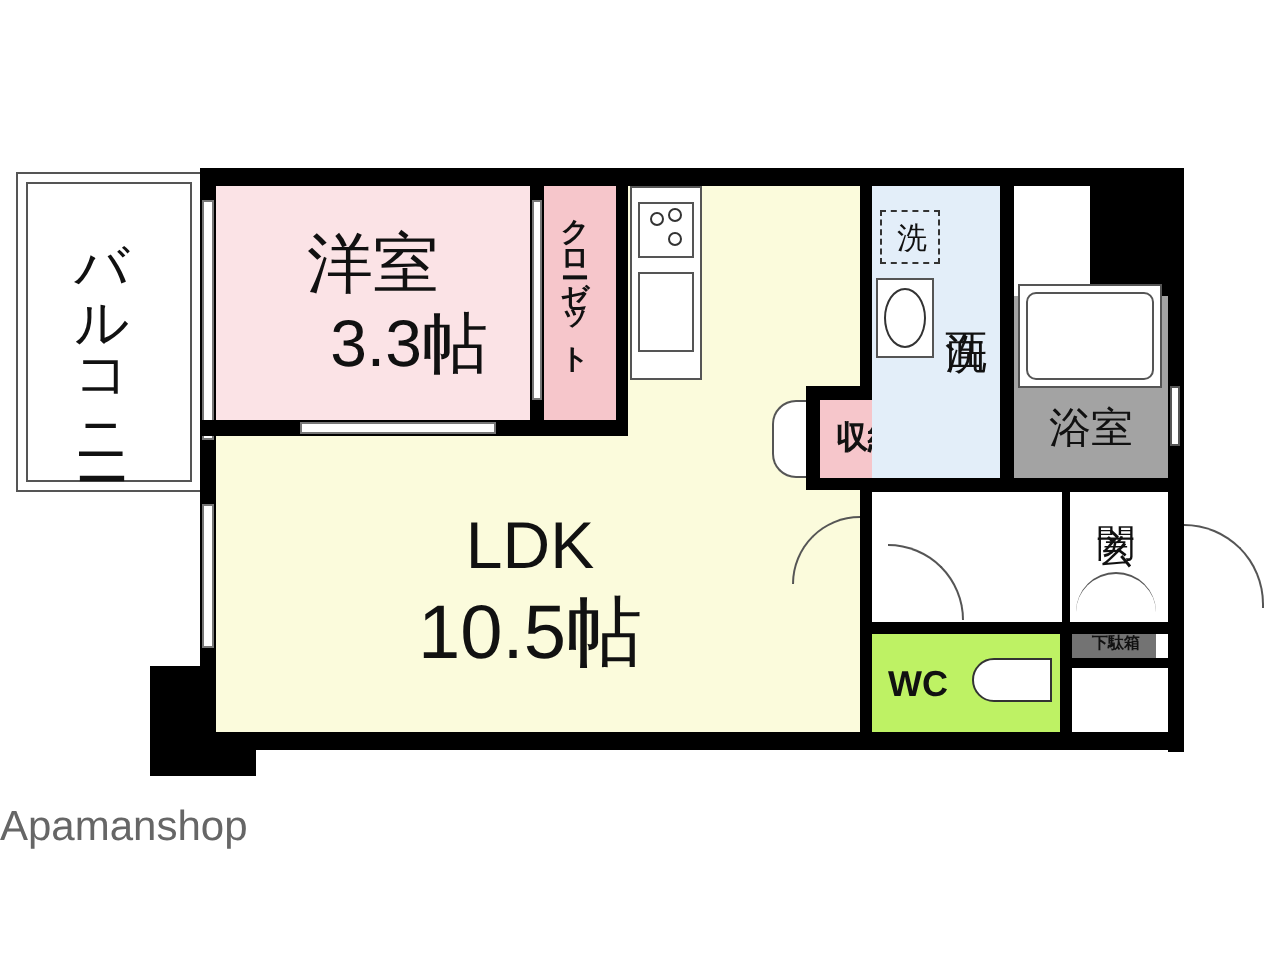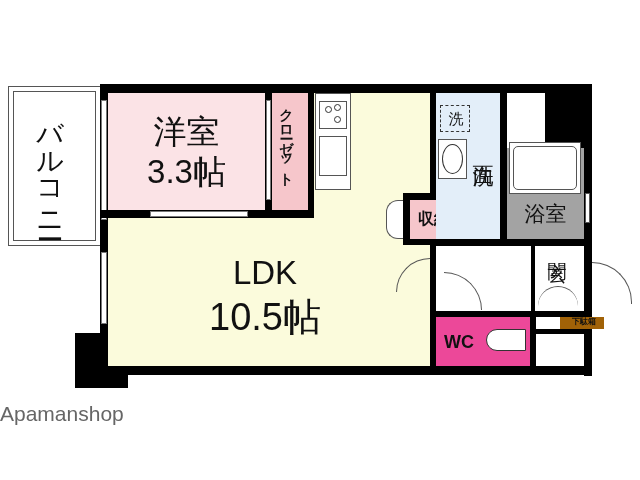--- a/index.html
+++ b/index.html
@@ -24,21 +24,21 @@
 <div class="abs wall" style="left:100px;top:366px;width:492px;height:9px;"></div>
 <div class="abs wall" style="left:584px;top:84px;width:8px;height:292px;"></div>
 <div class="abs wall" style="left:75px;top:333px;width:53px;height:55px;"></div>
 <div class="abs wall" style="left:545px;top:92px;width:40px;height:56px;"></div>
 
 <div class="abs win" style="left:101px;top:100px;width:6px;height:120px;"></div>
 <div class="abs win" style="left:101px;top:252px;width:6px;height:72px;"></div>
 
 <div class="abs" style="left:108px;top:93px;width:157px;height:117px;background:#fbe3e6;">
   <div class="lbl" style="left:0;width:157px;top:22px;font-size:33px;">洋室</div>
-  <div class="lbl" style="left:0;width:157px;top:62px;font-size:33px;font-family:'Liberation Sans',sans-serif;">3.3帖</div>
+  <div class="lbl" style="left:0;width:157px;top:62px;font-size:33px;font-family:'Liberation Sans',sans-serif;padding-left:18px;">3.3帖</div>
 </div>
 <div class="abs wall" style="left:100px;top:210px;width:214px;height:8px;"></div>
 <div class="abs win" style="left:150px;top:211px;width:98px;height:6px;"></div>
 <div class="abs wall" style="left:265px;top:93px;width:7px;height:120px;"></div>
 <div class="abs win" style="left:266px;top:100px;width:5px;height:100px;"></div>
 
 <div class="abs" style="left:272px;top:93px;width:36px;height:117px;background:#f6c6cb;">
   <div class="lbl vtext" style="left:8px;top:6px;font-size:14px;font-weight:bold;">クローゼット</div>
 </div>
 <div class="abs wall" style="left:308px;top:93px;width:6px;height:125px;"></div>
@@ -92,24 +92,24 @@
 <div class="abs wall" style="left:531px;top:246px;width:4px;height:65px;"></div>
 
 <div class="abs" style="left:535px;top:246px;width:49px;height:65px;background:#fff;">
   <div class="lbl vtext" style="left:13px;top:2px;font-size:19px;">玄関</div>
   <div class="abs" style="left:3px;top:40px;width:40px;height:20px;border-top:1px solid #555;border-radius:20px 20px 0 0;"></div>
 </div>
 <div class="abs" style="left:592px;top:262px;width:40px;height:42px;border-top:1px solid #555;border-right:1px solid #555;border-radius:0 40px 0 0;"></div>
 
 <div class="abs wall" style="left:436px;top:311px;width:148px;height:6px;"></div>
 
-<div class="abs" style="left:560px;top:317px;width:44px;height:12px;background:#a16207;">
+<div class="abs" style="left:534px;top:317px;width:44px;height:12px;background:#737373;">
   <div class="lbl" style="left:0;width:48px;top:1px;font-size:8px;font-weight:bold;">下駄箱</div>
 </div>
 
-<div class="abs" style="left:436px;top:317px;width:94px;height:49px;background:#ec4899;">
+<div class="abs" style="left:436px;top:317px;width:94px;height:49px;background:#bef264;">
   <div class="lbl" style="left:8px;top:16px;font-size:18px;font-weight:bold;font-family:'Liberation Sans',sans-serif;">WC</div>
   <div class="abs" style="left:50px;top:12px;width:40px;height:22px;border:1px solid #333;border-radius:12px 0 0 12px;background:#fff;"></div>
 </div>
 <div class="abs wall" style="left:530px;top:317px;width:6px;height:50px;"></div>
 <div class="abs wall" style="left:536px;top:329px;width:48px;height:5px;"></div>
 
 <div class="watermark">Apamanshop</div>
 
 </body></html>

